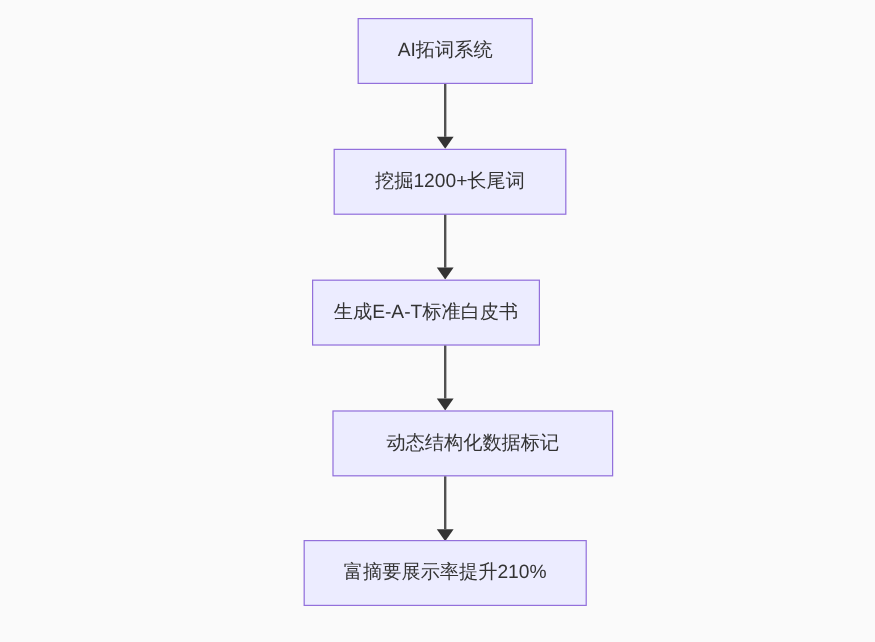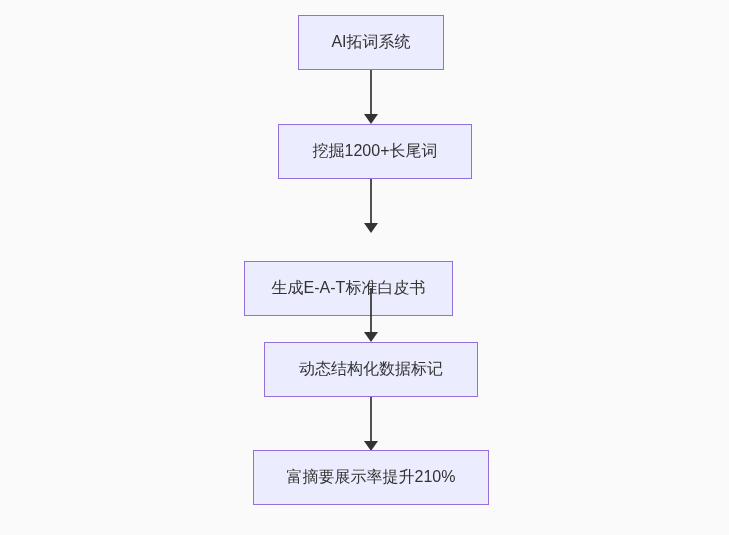--- a/index.html
+++ b/index.html
@@ -31,22 +31,22 @@
     align-items: center;
     justify-content: center;
   }
   .node span {
     font-size: 16px;
     color: var(--text);
     white-space: nowrap;
   }
   .n1 { left: 298px; top: 15px;  width: 146px; }
   .n2 { left: 278px; top: 124px; width: 194px; }
-  .n3 { left: 244px; top: 233px; width: 209px; margin-top: 28px; }
-  .n4 { left: 264px; top: 342px; width: 214px; }
+  .n3 { left: 260px; top: 233px; width: 190px; }
+  .n4 { left: 277px; top: 342px; width: 234px; }
   .n5 { left: 253px; top: 450px; width: 236px; text-align: right; }
   .edge {
     position: absolute;
     left: 364px;
     width: 14px;
     height: 54px;
     display: flex;
     flex-direction: column;
     align-items: center;
   }

